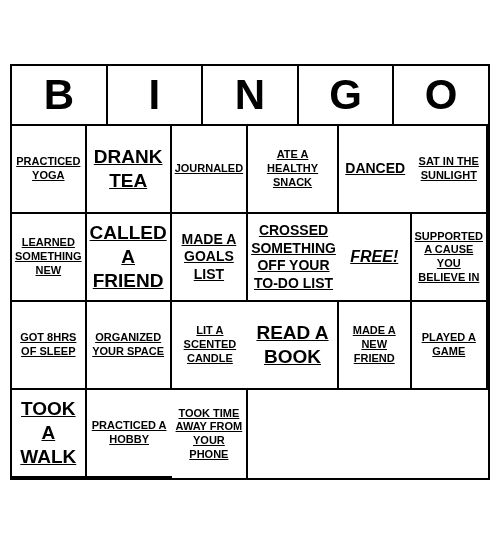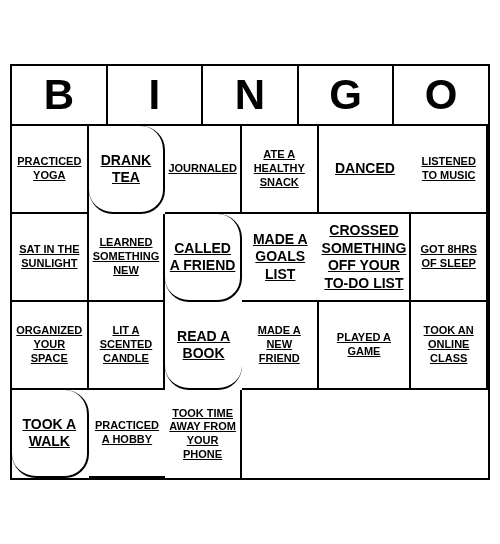--- a/index.html
+++ b/index.html
@@ -58,51 +58,50 @@
       border-bottom: none;
     }
     .bingo-cell.free {
       font-size: 16px;
       font-style: italic;
     }
     .bingo-cell.large-text {
       font-size: 14px;
     }
     .bingo-cell.xl-text {
-      font-size: 14px;
-      border-radius: 24px;
+      font-size: 19px;
     }
   </style>
 </head>
 <body>
 
 <div class="bingo-card">
   <div class="bingo-header">
     <div class="bingo-header-cell">B</div>
     <div class="bingo-header-cell">I</div>
     <div class="bingo-header-cell">N</div>
     <div class="bingo-header-cell">G</div>
     <div class="bingo-header-cell">O</div>
   </div>
   <div class="bingo-grid" id="bingo-grid">
   <div class="bingo-cell">PRACTICED YOGA</div>
       <div class="bingo-cell xl-text">DRANK TEA</div>
       <div class="bingo-cell">JOURNALED</div>
       <div class="bingo-cell">ATE A HEALTHY SNACK</div>
       <div class="bingo-cell large-text">DANCED</div>
-      <div class="bingo-cell">LISTENED TO MUSIC</div>
       <div class="bingo-cell">SAT IN THE SUNLIGHT</div>
       <div class="bingo-cell">LEARNED SOMETHING NEW</div>
       <div class="bingo-cell xl-text">CALLED A FRIEND</div>
       <div class="bingo-cell large-text">MADE A GOALS LIST</div>
       <div class="bingo-cell" style="font-size: 14px;">CROSSED SOMETHING OFF YOUR TO-DO LIST</div>
+      <div class="bingo-cell free">Free!</div>
+      <div class="bingo-cell">SUPPORTED A CAUSE YOU BELIEVE IN</div>
       <div class="bingo-cell">GOT 8HRS OF SLEEP</div>
       <div class="bingo-cell">ORGANIZED YOUR SPACE</div>
       <div class="bingo-cell">LIT A SCENTED CANDLE</div>
       <div class="bingo-cell xl-text">READ A BOOK</div>
       <div class="bingo-cell">MADE A NEW FRIEND</div>
       <div class="bingo-cell">PLAYED A GAME</div>
-      <div class="bingo-cell">TOOK AN ONLINE CLASS</div>
       <div class="bingo-cell xl-text">TOOK A WALK</div>
       <div class="bingo-cell">PRACTICED A HOBBY</div>
       <div class="bingo-cell">TOOK TIME AWAY FROM YOUR PHONE</div>
     </div>
 </div>
 
 </body></html>

